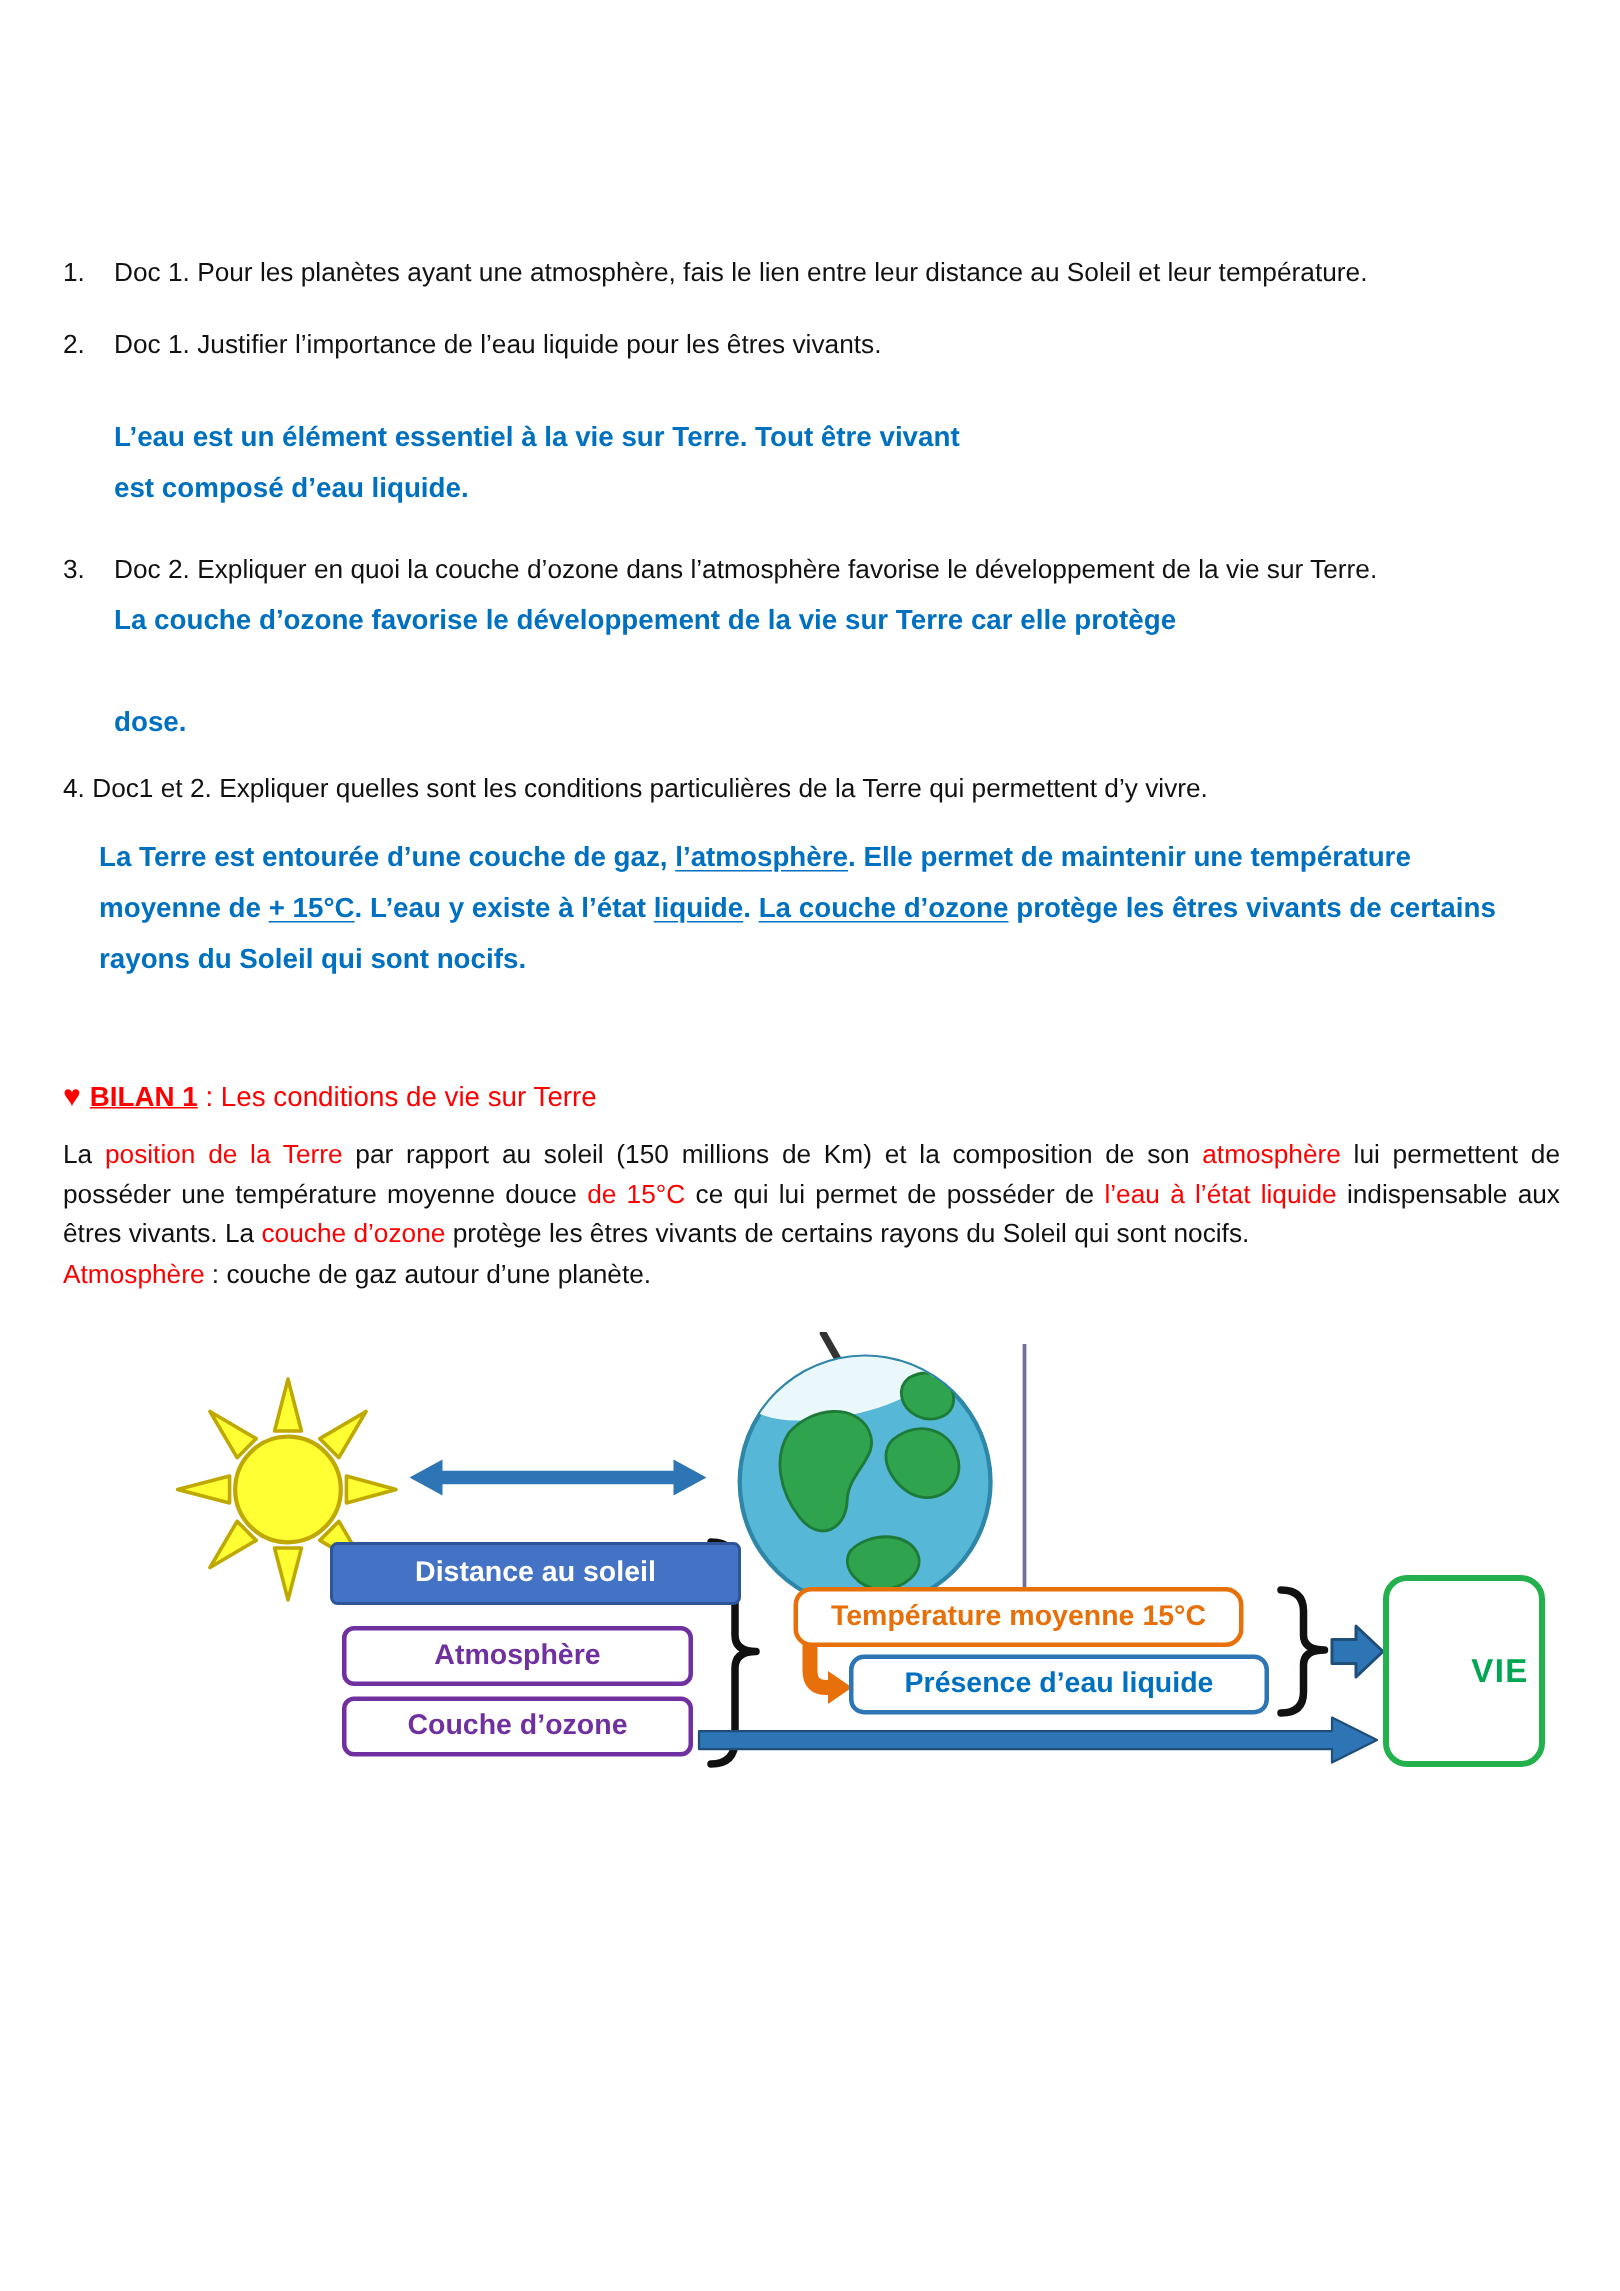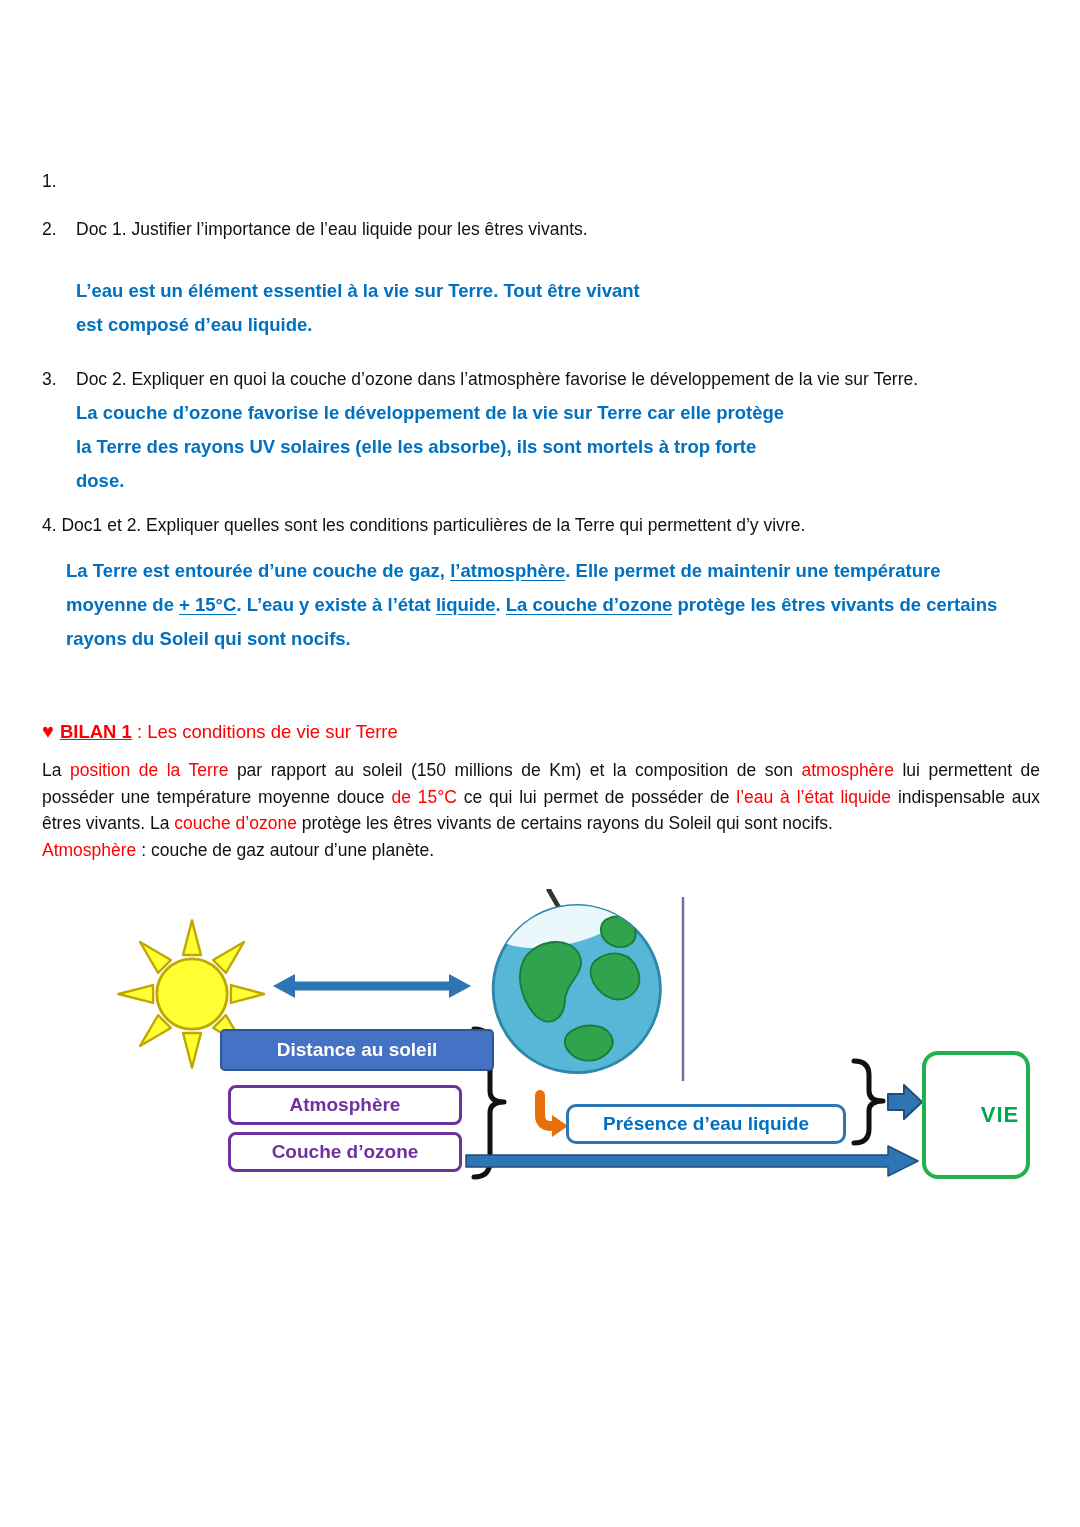--- a/index.html
+++ b/index.html
@@ -92,36 +92,37 @@
 </style>
 </head>
 <body>
 
 <div class="page">
   <div class="content">
 
     <div class="question q1">
       <span class="q-num">1.</span>
       <div class="q-body">
+        <div class="q-prompt">Doc 1. Pour les planètes ayant une atmosphère, fais le lien entre leur distance au Soleil et leur température.</div>
       </div>
     </div>
 
     <div class="question q2">
       <span class="q-num">2.</span>
       <div class="q-body">
         <div class="q-prompt">Doc 1. Justifier l’importance de l’eau liquide pour les êtres vivants.</div>
         <div class="answer"><span>L’eau est un élément essentiel à la vie sur Terre. Tout être vivant</span><br><span>est  composé d’eau liquide.</span></div>
       </div>
     </div>
 
     <div class="question q3">
       <span class="q-num">3.</span>
       <div class="q-body">
         <div class="q-prompt">Doc 2. Expliquer en quoi la couche d’ozone dans l’atmosphère favorise le développement de la vie sur Terre.</div>
-        <div class="answer"><span>La couche d’ozone favorise le développement de la vie sur Terre car elle protège</span><br><span>la Terre des rayons UV solaires (elle les absorbe), ils sont mortels à trop forte</span><br><span>dose.</span></div>
+        <div class="answer"><span>La couche d’ozone favorise le développement de la vie sur Terre car elle protège</span><br><br><span>dose.</span></div>
       </div>
     </div>
 
     <div class="q4">
       <div class="q4-prompt">4. Doc1 et 2. Expliquer quelles sont les conditions particulières de la Terre qui permettent d’y vivre.</div>
       <div class="q4-answer"><span>La Terre est entourée d’une couche de gaz, </span><span class="u">l’atmosphère</span><span>. Elle permet de maintenir une température moyenne de </span><span class="u">+ 15°C</span><span>. L’eau y existe à l’état </span><span class="u">liquide</span><span>. </span><span class="u">La couche d’ozone</span><span> protège les êtres vivants de certains rayons du Soleil qui sont nocifs.</span></div>
     </div>
 
     <div class="bilan-heading">
       <span class="heart">♥</span><span class="bilan-title">BILAN 1</span><span> : Les conditions de vie sur Terre</span>
@@ -189,20 +190,23 @@
 
       <div class="dbox box-distance">
           <span>Distance au soleil</span>
         </div>
       <div class="dbox box-atmosphere">
           <span>Atmosphère</span>
         </div>
       <div class="dbox box-ozone">
           <span>Couche d’ozone</span>
         </div>
+      <div class="dbox box-temperature">
+          <span>Température moyenne 15°C</span>
+        </div>
       <div class="dbox box-eau">
           <span>Présence d’eau liquide</span>
         </div>
       <div class="dbox box-vie">
           <span>VIE</span>
         </div>
     </div>
 
   </div>
 </div>

